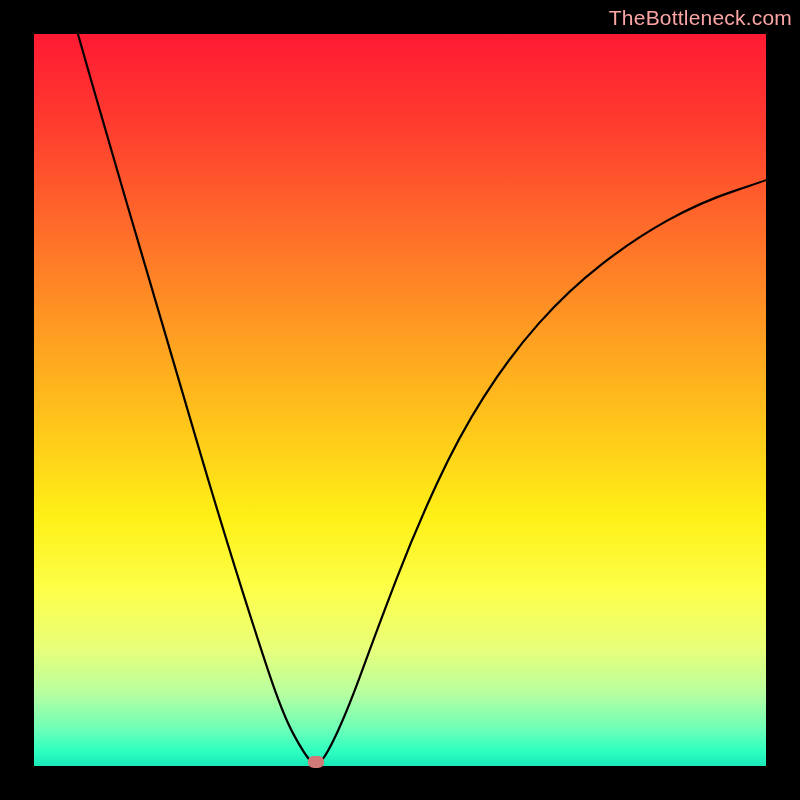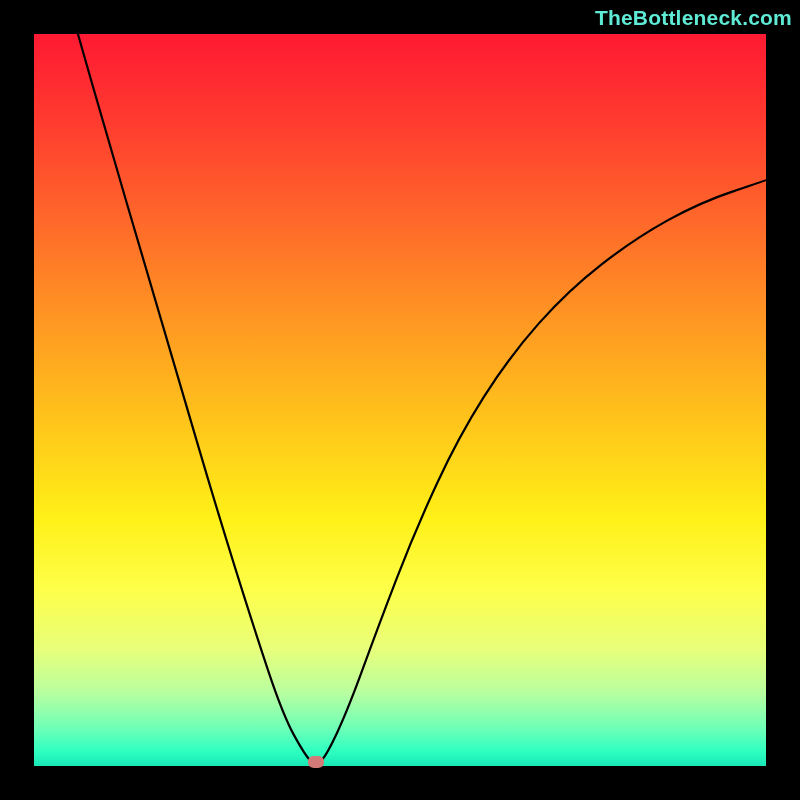--- a/index.html
+++ b/index.html
@@ -51,23 +51,23 @@
     width: 16px;
     height: 12px;
     border-radius: 6px / 5px;
     background: #d27a78;
     transform: translate(-50%, -50%);
   }
   .watermark {
     position: absolute;
     top: 6px;
     right: 8px;
-    color: #5eead4;
+    color: #fca5a5;
     font-size: 21px;
-    font-weight: 700;
+    font-weight: 400;
     letter-spacing: 0.2px;
   }
 </style>
 </head>
 <body>
 
 <div class="outer">
   <div class="plot">
     <svg class="curve" viewBox="0 0 732 732" preserveAspectRatio="none">
       <path fill="none" stroke="#000" stroke-width="2.2" stroke-linecap="round" d="M 43.92 0 Q 43.92 0 58.56 51.24 Q 73.2 102.48 91.5 164.70000000000002 Q 109.8 226.92000000000004 128.1 289.14000000000004 Q 146.4 351.36 164.7 413.58000000000004 Q 183 475.8 201.3 534.36 Q 219.6 592.9200000000001 234.24 636.84 Q 248.88000000000002 680.76 259.86 700.89 Q 270.84 721.02 276.33 726.51 Q 281.82 732 287.31 726.51 Q 292.8 721.02 303.78 697.23 Q 314.76 673.44 329.4 633.1800000000001 Q 344.03999999999996 592.9200000000001 362.34 545.34 Q 380.64 497.75999999999993 402.59999999999997 450.17999999999995 Q 424.55999999999995 402.6 450.17999999999995 362.34000000000003 Q 475.8 322.08 505.08000000000004 289.14 Q 534.36 256.2 567.3 230.57999999999998 Q 600.24 204.96 633.1800000000001 186.66 Q 666.12 168.35999999999999 699.06 157.38 T 732 146.39999999999998"></path>

